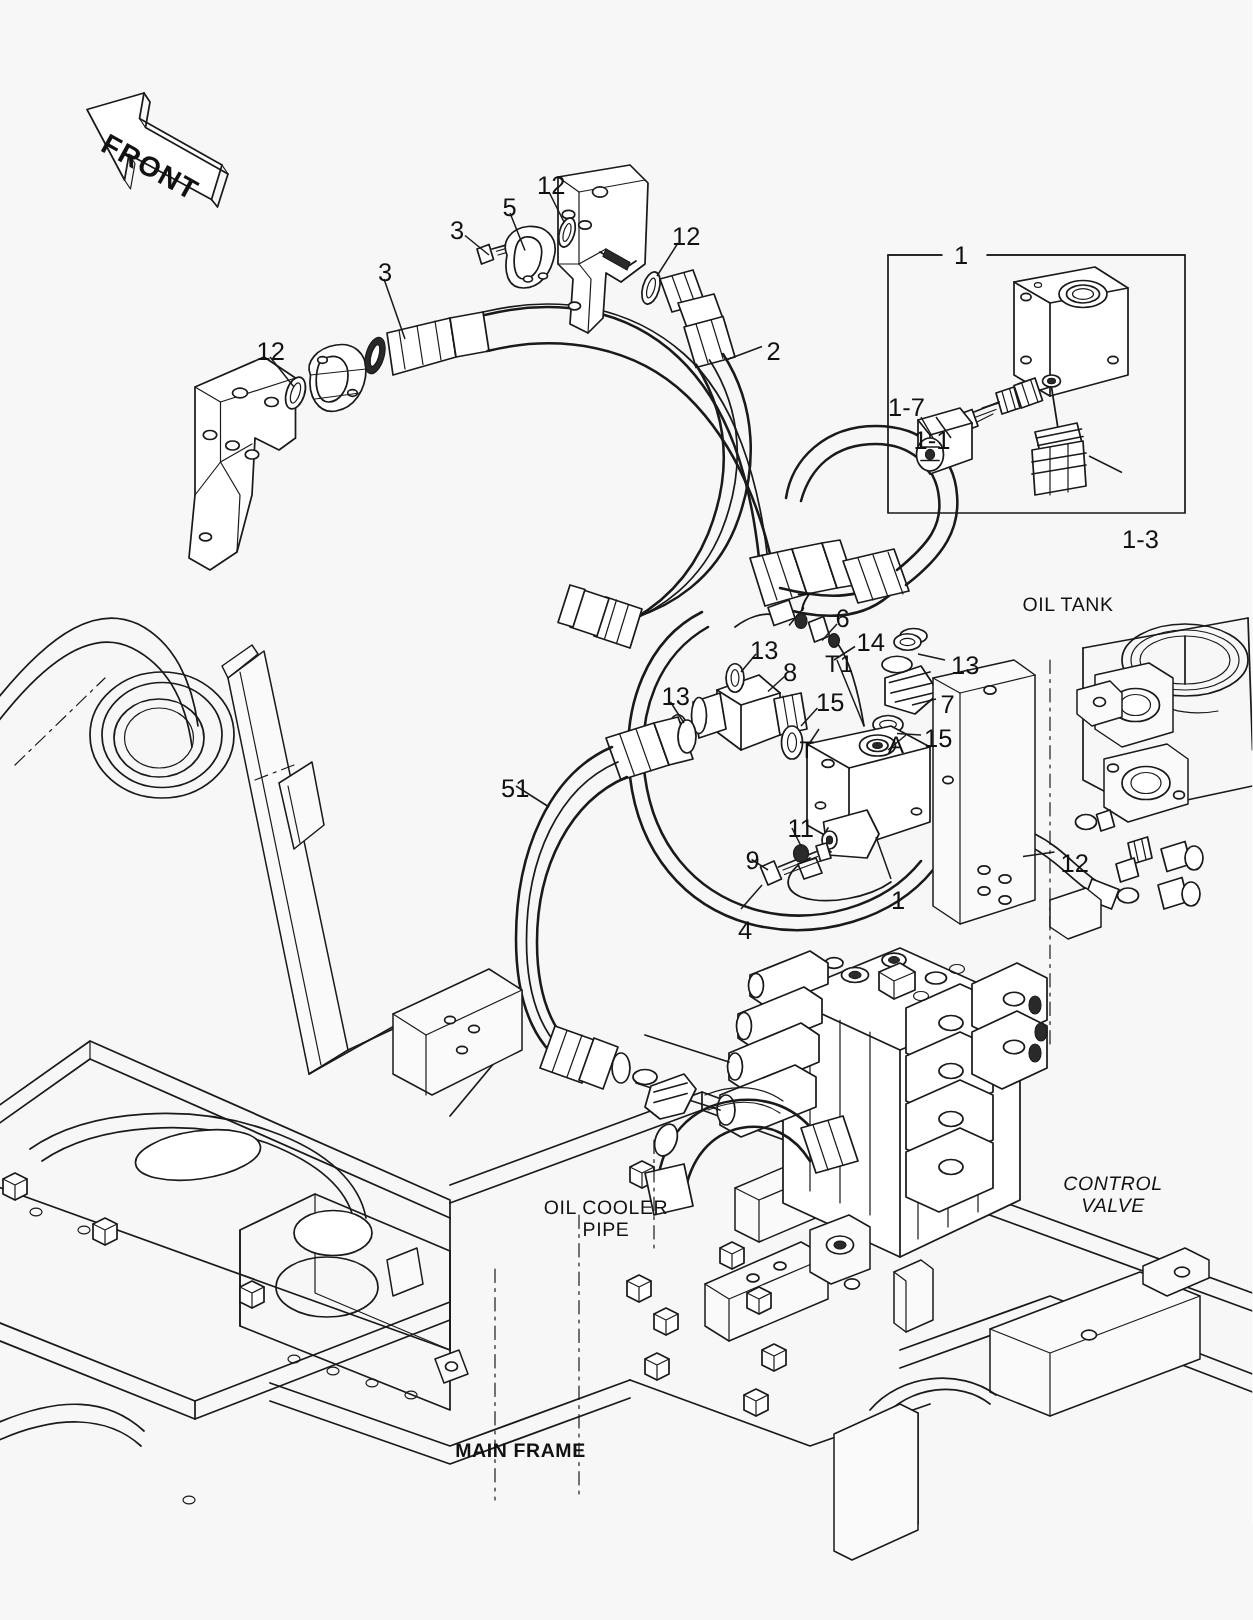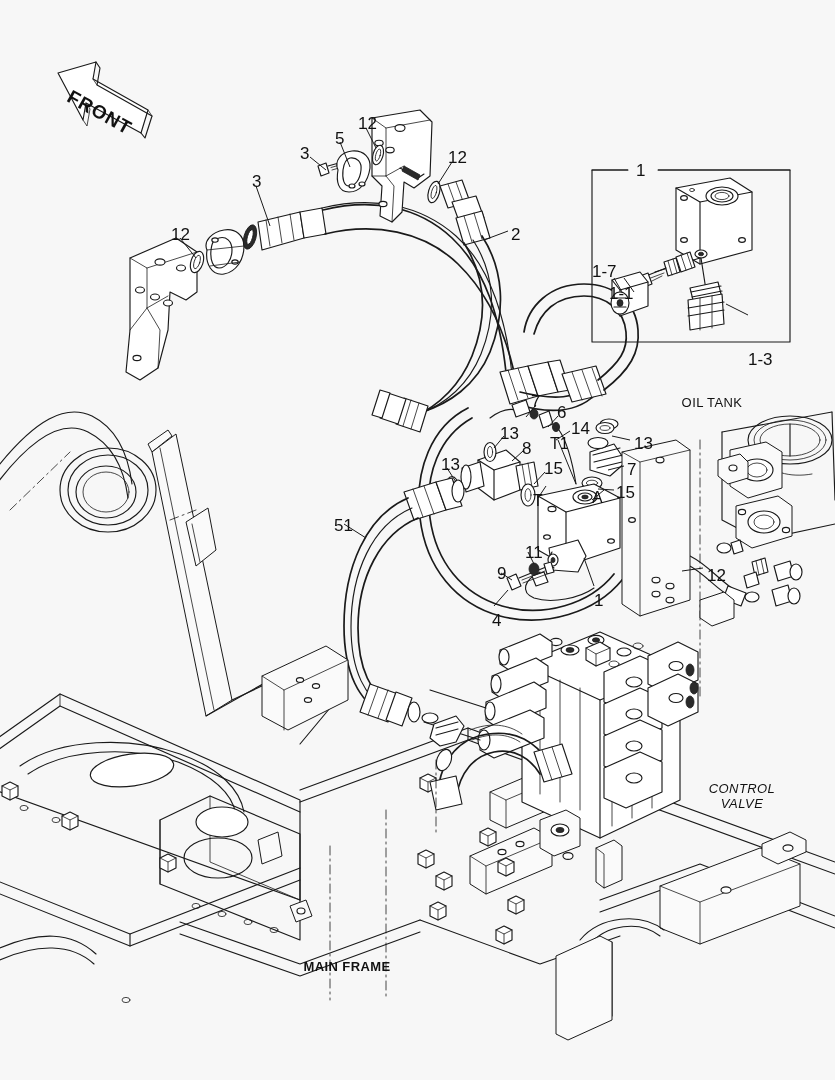--- a/index.html
+++ b/index.html
@@ -593,20 +593,22 @@
   </g>
 
   </g>
 </svg>
 
 <div class="lbl front-txt" style="left:74px;top:86px;transform:rotate(29deg);transform-origin:left top;">FRONT</div>
 
 <div class="lbl region" style="left:712px;top:396px;transform:translateX(-50%);">OIL TANK</div>
 <div class="lbl region" style="left:742px;top:782px;transform:translateX(-50%);font-style:italic;">CONTROL
 VALVE</div>
+<div class="lbl region" style="left:404px;top:798px;transform:translateX(-50%);">OIL COOLER
+PIPE</div>
 <div class="lbl region" style="left:347px;top:960px;transform:translateX(-50%);font-weight:bold;">MAIN FRAME</div>
 
 <div class="lbl port" style="left:550px;top:435px;">T1</div>
 <div class="lbl port" style="left:533px;top:492px;">T</div>
 <div class="lbl port" style="left:592px;top:489px;">A</div>
 
 <div class="lbl callout" style="left:171px;top:225px;">12</div>
 <div class="lbl callout" style="left:252px;top:172px;">3</div>
 <div class="lbl callout" style="left:300px;top:144px;">3</div>
 <div class="lbl callout" style="left:335px;top:129px;">5</div>

